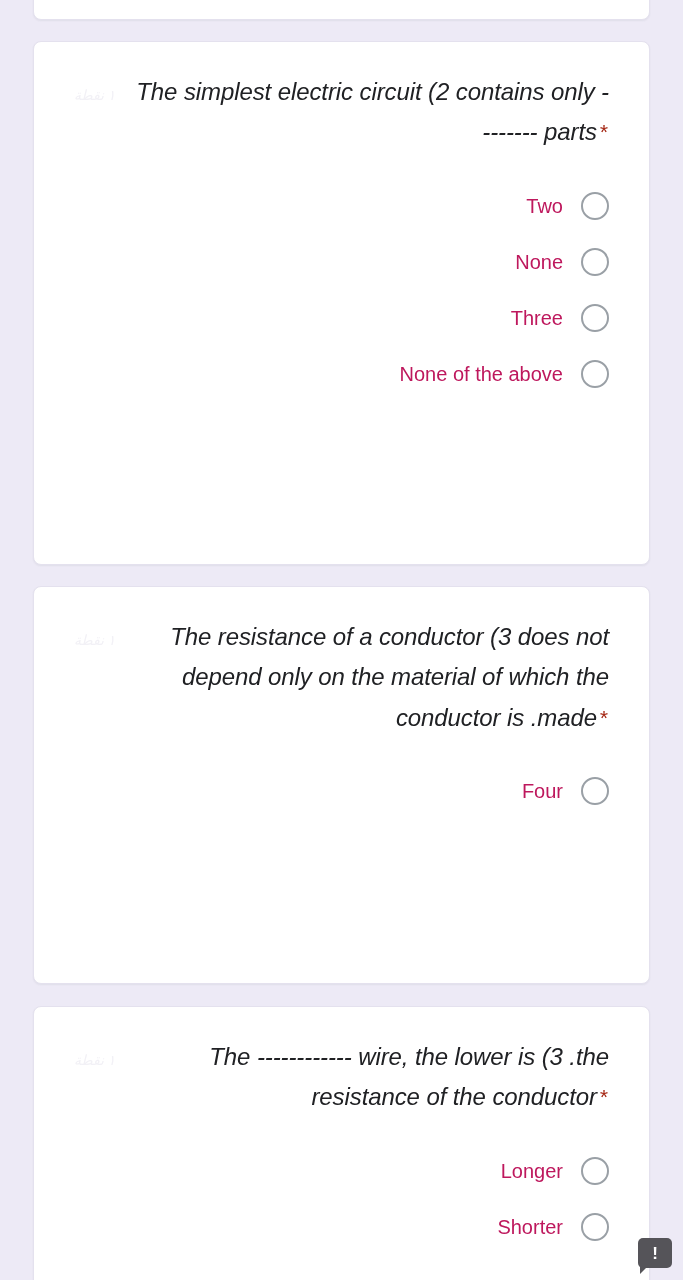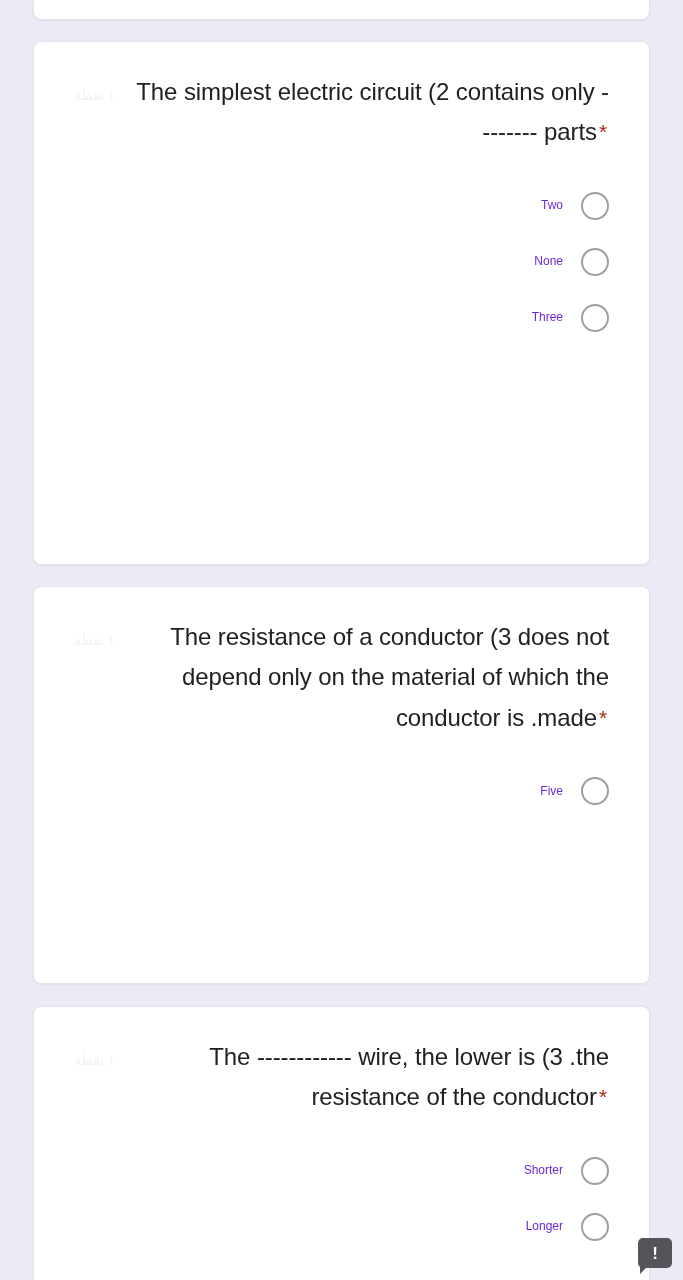--- a/index.html
+++ b/index.html
@@ -49,20 +49,21 @@
     padding: 30px 40px 26px 40px;
   }
 
   
   .q-head {
     display: flex;
     flex-direction: row;
     align-items: flex-start;
     justify-content: space-between;
     gap: 14px;
+    font-style: italic;
   }
 
   .q-text {
     flex: 1 1 auto;
     text-align: right;
     direction: rtl;
     color: #202124;
     font-size: 24px;
     line-height: 1.68;
     letter-spacing: -0.1px;
@@ -111,22 +112,22 @@
     flex: 0 0 auto;
     width: 28px;
     height: 28px;
     border: 2px solid #9AA0A6;
     border-radius: 50%;
     background: transparent;
     display: inline-block;
   }
 
   .option-label {
-    color: #6d28d9;
-    font-size: 12px;
+    color: #be185d;
+    font-size: 20px;
     line-height: 1.4;
     text-align: center;
     direction: ltr;
     unicode-bidi: plaintext;
     white-space: nowrap;
   }
 
   
   .help-bubble {
     position: absolute;
@@ -190,59 +191,63 @@
           <span class="option-label">Two</span>
         </label>
         <label class="option-row">
           <span class="radio"></span>
           <span class="option-label">None</span>
         </label>
         <label class="option-row">
           <span class="radio"></span>
           <span class="option-label">Three</span>
         </label>
+        <label class="option-row">
+          <span class="radio"></span>
+          <span class="option-label">None of the above</span>
+        </label>
       </div>
     </div>
   </div>
 
   <div class="card card--q3">
     <div class="card-inner">
       <div class="q-head">
         <div class="q-text">
           <span>The resistance of a conductor (3 does not depend only on the material of which the conductor is .made</span><span class="q-required">*</span>
         </div>
         <div class="q-points">١ نقطة</div>
       </div>
 
       <div class="options">
         <label class="option-row">
           <span class="radio"></span>
-          <span class="option-label">Five</span>
+          <span class="option-label">Four</span>
         </label>
       </div>
     </div>
   </div>
 
   <div class="card card--q4">
     <div class="card-inner">
       <div class="q-head">
         <div class="q-text">
           <span>The ------------ wire, the lower is (3 .the resistance of the conductor</span><span class="q-required">*</span>
         </div>
         <div class="q-points">١ نقطة</div>
       </div>
 
       <div class="options">
         <label class="option-row">
           <span class="radio"></span>
+          <span class="option-label">Longer</span>
+        </label>
+        <label class="option-row">
+          <span class="radio"></span>
           <span class="option-label">Shorter</span>
-        </label>
-        <label class="option-row">
-          <span class="radio"></span>
-          <span class="option-label">Longer</span>
         </label>
       </div>
     </div>
   </div>
 
   <div class="help-bubble">
     <span class="bubble-body"></span>
     <span class="bubble-tail"></span>
     <span class="bang">!</span>
   </div>

